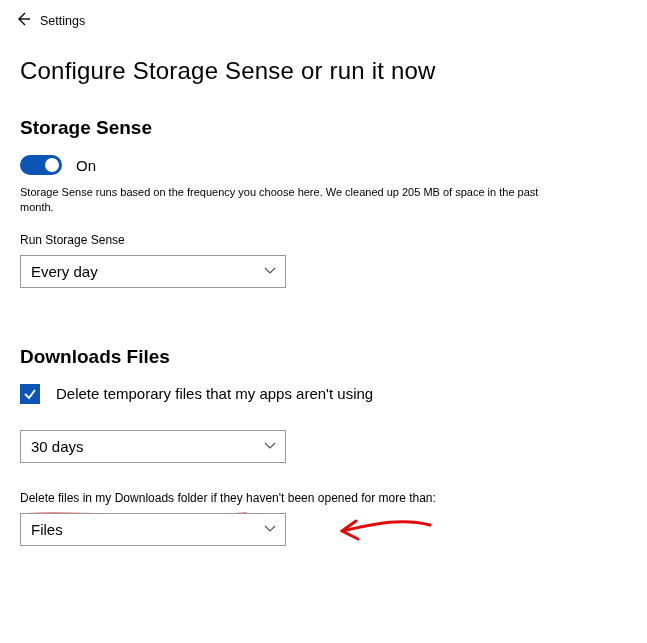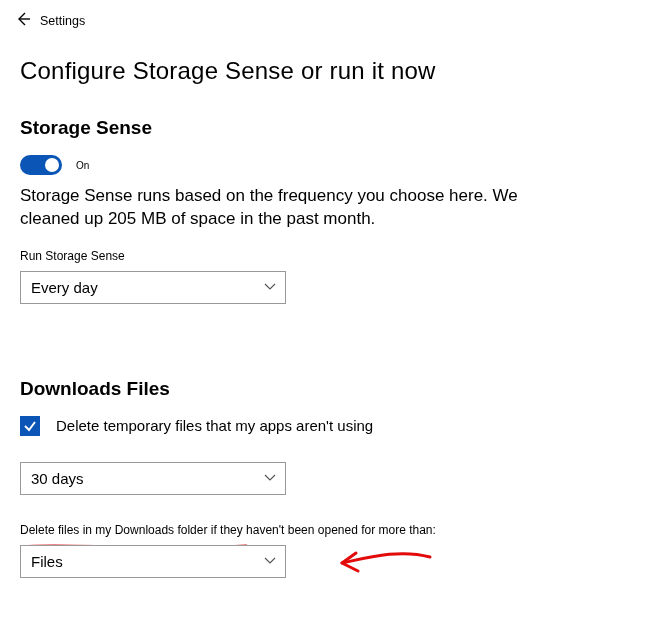--- a/index.html
+++ b/index.html
@@ -33,21 +33,21 @@
   }
   h1.page-title {
     font-weight: 400;
     font-size: 24px;
     margin: 14px 0 32px 0;
     letter-spacing: 0.2px;
   }
   h2.section-title {
     font-weight: 600;
     font-size: 19px;
-    margin: 16px 0 16px 0;
+    margin: 0 0 16px 0;
   }
   .toggle-row {
     display: flex;
     align-items: center;
     gap: 14px;
     margin-bottom: 10px;
   }
   .toggle {
     width: 42px;
     height: 20px;
@@ -59,24 +59,24 @@
   .toggle-knob {
     position: absolute;
     right: 3px;
     top: 3px;
     width: 14px;
     height: 14px;
     border-radius: 50%;
     background: #fff;
   }
   .toggle-label {
-    font-size: 10px;
+    font-size: 15px;
   }
   .desc {
-    font-size: 17px;
+    font-size: 11px;
     line-height: 1.35;
     margin: 0 0 18px 0;
     max-width: 540px;
   }
   .field-label {
     font-size: 12px;
     margin: 0 0 8px 0;
   }
   .dropdown {
     width: 266px;

